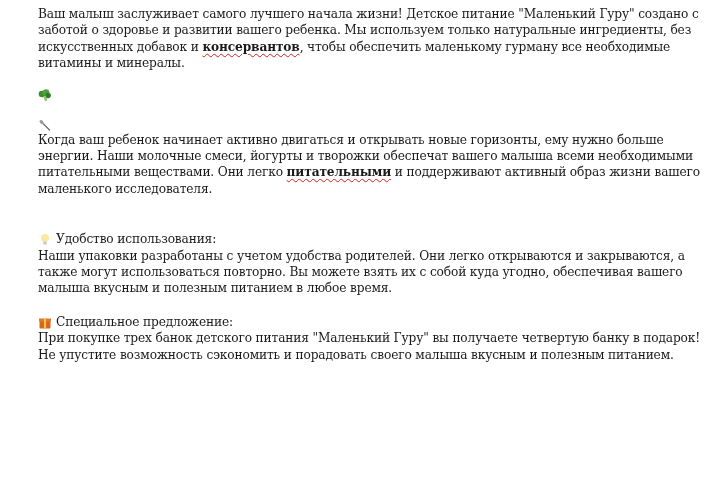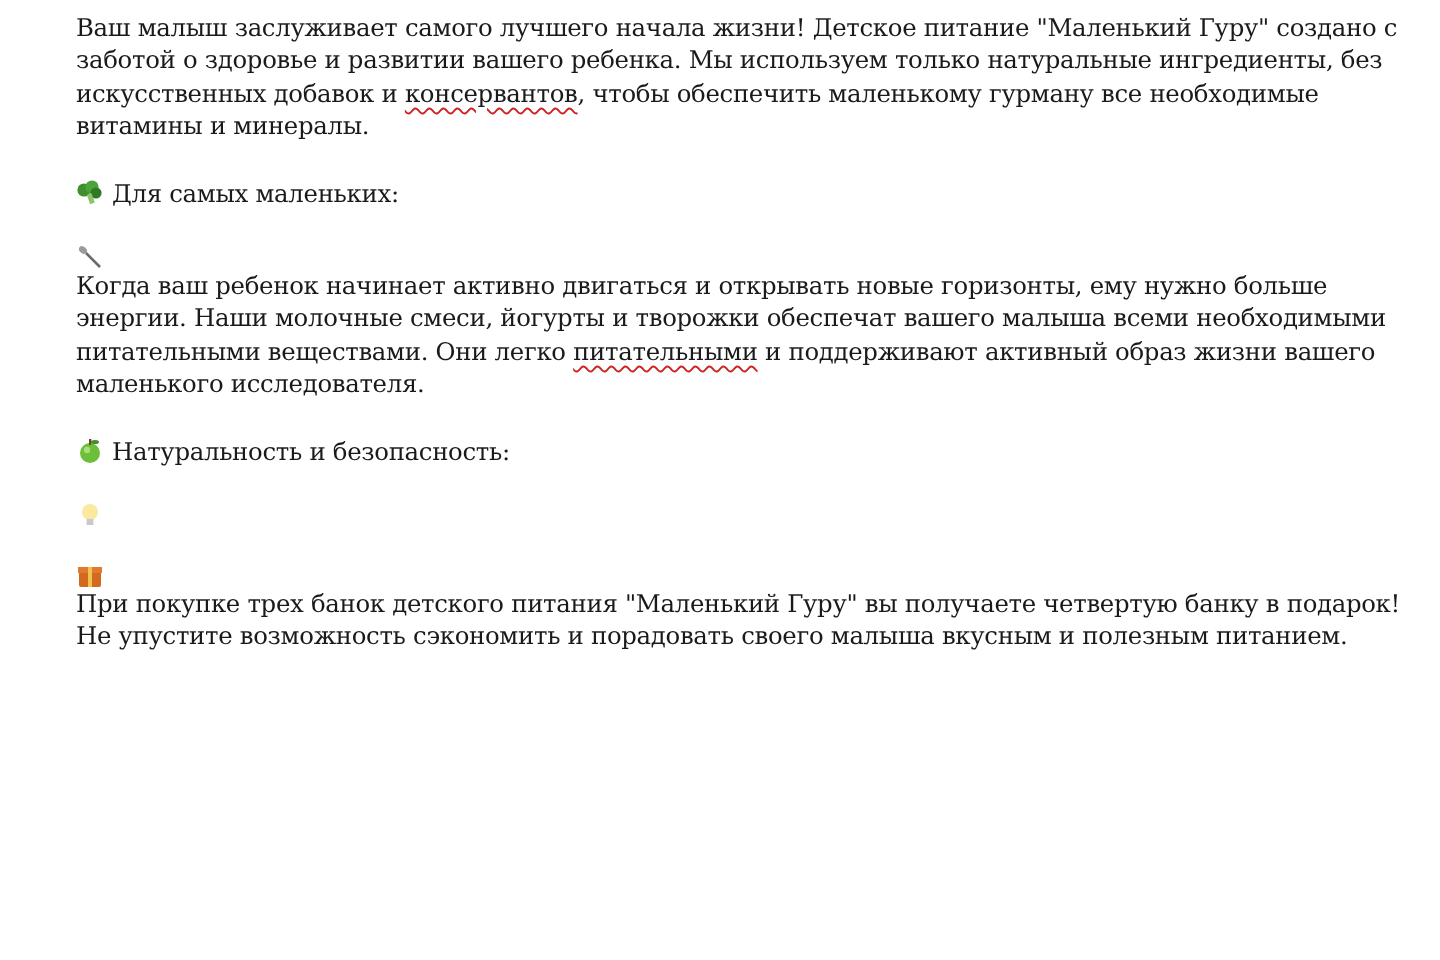--- a/index.html
+++ b/index.html
@@ -15,86 +15,78 @@
     letter-spacing: -0.15px;
   }
   .para { margin: 0; }
   .gap { height: 17px; }
   .heading { display: flex; align-items: center; }
   .icon { display: inline-block; width: 14px; height: 13px; margin-right: 4px; position: relative; }
   .spell {
     text-decoration: underline wavy #d02020;
     text-decoration-thickness: 1px;
     text-underline-offset: 2px;
+    font-weight: bold;
   }
 </style>
 </head>
 <body>
 
 <div class="page">
 
   <p class="para"><span>Ваш малыш заслуживает самого лучшего начала жизни! Детское питание "Маленький Гуру" создано с заботой о здоровье и развитии вашего ребенка. Мы используем только натуральные ингредиенты, без искусственных добавок и </span><span class="spell">консервантов</span><span>, чтобы обеспечить маленькому гурману все необходимые витамины и минералы.</span></p>
 
   <div class="gap"></div>
 
   <div class="heading">
     <span class="icon">
       <svg width="14" height="13" viewBox="0 0 14 13">
           <circle cx="4" cy="5" r="3.3" fill="#3f8f2f"></circle>
           <circle cx="8" cy="3.5" r="3.3" fill="#4ea23a"></circle>
           <circle cx="10" cy="6.5" r="2.8" fill="#2f7a25"></circle>
           <rect x="6" y="7" width="2.5" height="5" fill="#8cc56a" transform="rotate(-20 7 9)"></rect>
         </svg>
     </span>
-    <span>Для самых маленьких:</span>
   </div>
 
   <div class="gap"></div>
 
   <div class="heading">
     <span class="icon">
       <svg width="14" height="13" viewBox="0 0 14 13">
           <ellipse cx="3.5" cy="3" rx="2.2" ry="1.6" fill="#9a9a9a" transform="rotate(40 3.5 3)"></ellipse>
           <line x1="5" y1="4.5" x2="12" y2="11.5" stroke="#6a6a6a" stroke-width="1.3"></line>
         </svg>
     </span>
   </div>
   <p class="para"><span>Когда ваш ребенок начинает активно двигаться и открывать новые горизонты, ему нужно больше энергии. Наши молочные смеси, йогурты и творожки обеспечат вашего малыша всеми необходимыми питательными веществами. Они легко </span><span class="spell">питательными</span><span> и поддерживают активный образ жизни вашего маленького исследователя.</span></p>
 
   <div class="gap"></div>
 
-  <div class="heading">
-    <span class="icon">
-      <svg width="14" height="13" viewBox="0 0 14 13">
-          <circle cx="7" cy="7.5" r="5" fill="#6cbf3a"></circle>
-          <circle cx="5.5" cy="6" r="1.6" fill="#a6e07a"></circle>
-          <rect x="6.5" y="0.5" width="1.2" height="3" fill="#6b4a2a"></rect>
-          <ellipse cx="9.5" cy="2" rx="2" ry="1" fill="#3f8f2f"></ellipse>
-        </svg>
-    </span>
-    <span>Натуральность и безопасность:</span>
-  </div>
 
   <div class="gap"></div>
 
   <div class="heading">
     <span class="icon">
       <svg width="14" height="13" viewBox="0 0 14 13">
           <circle cx="7" cy="5" r="4" fill="#fbe9a0"></circle>
           <rect x="5.3" y="8.5" width="3.4" height="3" fill="#c9c9c9"></rect>
         </svg>
     </span>
+    <span>Удобство использования:</span>
   </div>
+  <p class="para">Наши упаковки разработаны с учетом удобства родителей. Они легко открываются и закрываются, а также могут использоваться повторно. Вы можете взять их с собой куда угодно, обеспечивая вашего малыша вкусным и полезным питанием в любое время.</p>
 
   <div class="gap"></div>
 
   <div class="heading">
     <span class="icon">
       <svg width="14" height="13" viewBox="0 0 14 13">
           <rect x="1.5" y="3" width="11" height="9.5" rx="1" fill="#d2691e"></rect>
           <rect x="1" y="2.5" width="12" height="3" fill="#e07a30"></rect>
           <rect x="6" y="2.5" width="2" height="10" fill="#f2c14e"></rect>
         </svg>
     </span>
+    <span>Специальное предложение:</span>
   </div>
   <p class="para">При покупке трех банок детского питания "Маленький Гуру" вы получаете четвертую банку в подарок! Не упустите возможность сэкономить и порадовать своего малыша вкусным и полезным питанием.</p>
 
 </div>
 
 </body></html>

